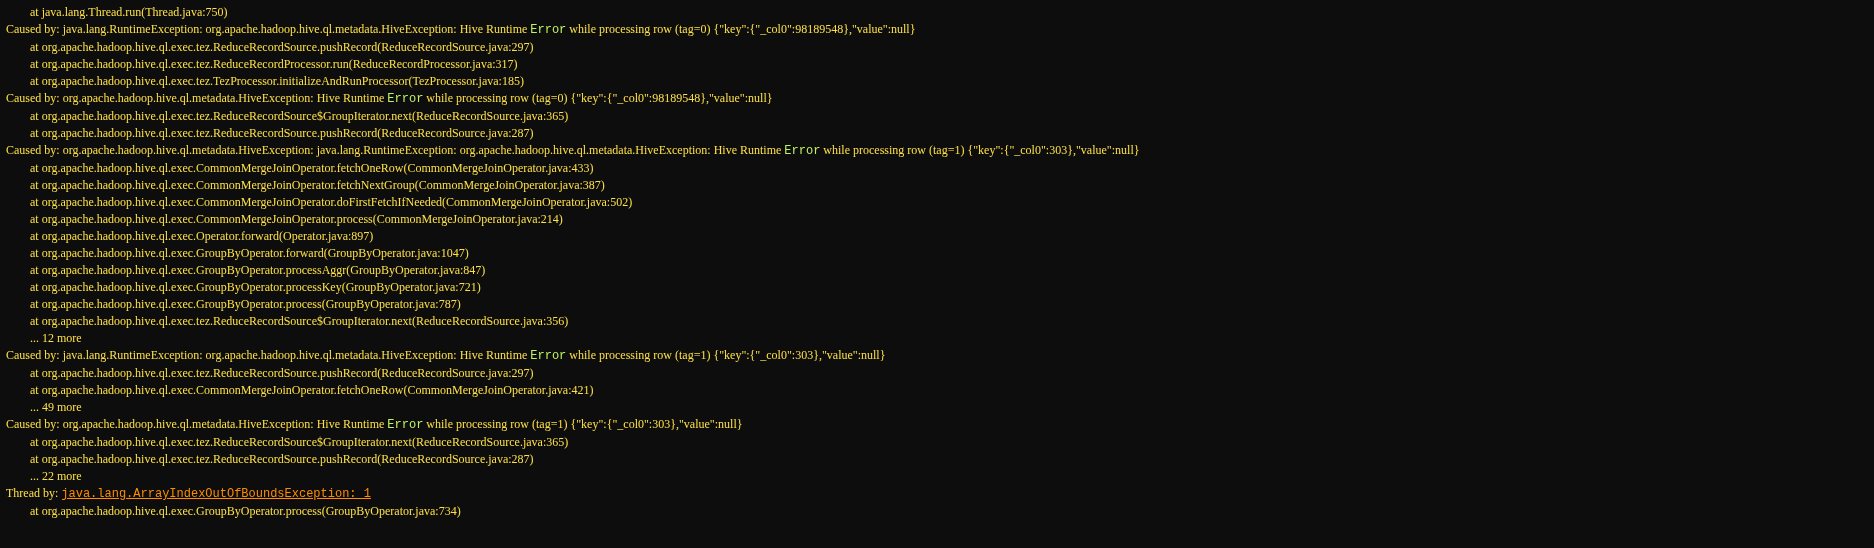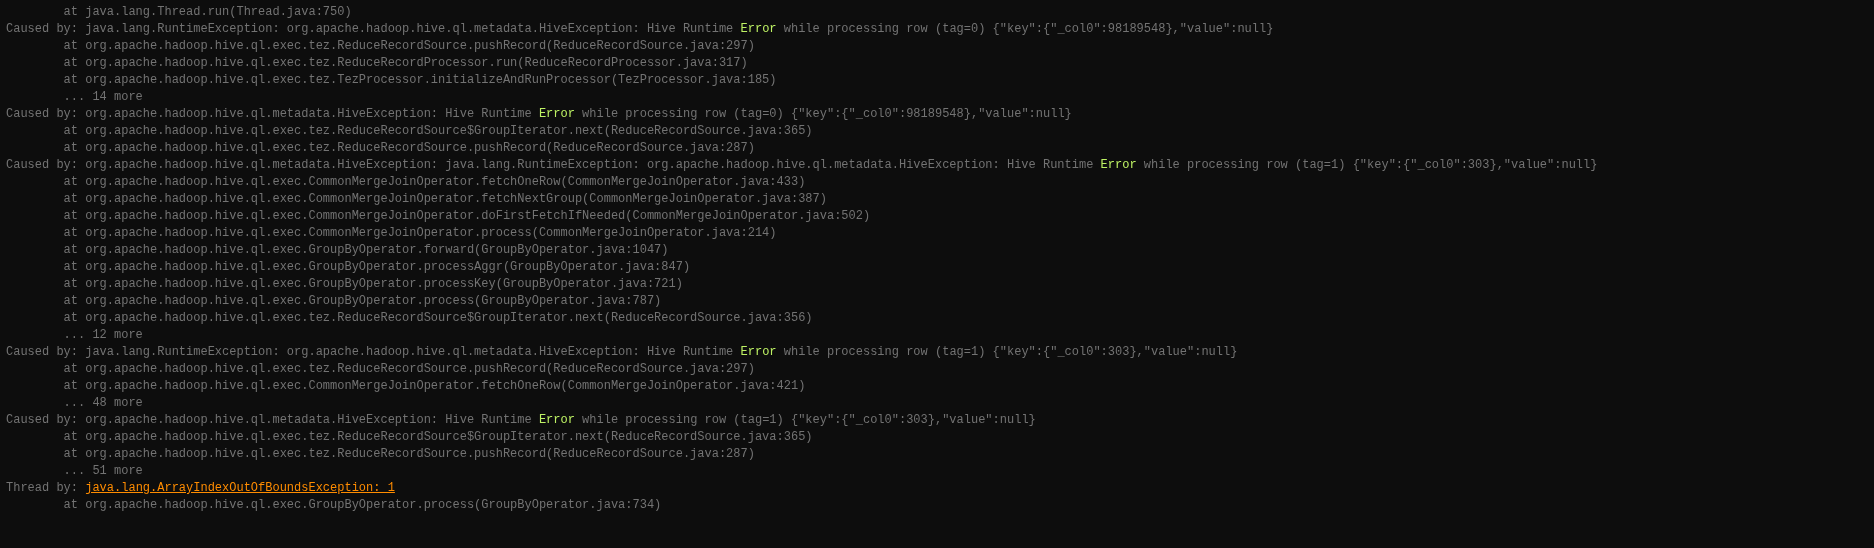--- a/index.html
+++ b/index.html
@@ -19,53 +19,53 @@
       min-height: 548px;
       padding: 4px 6px;
       overflow: hidden;
       position: relative;
     }
     .line {
       line-height: 17px;
       white-space: pre;
       display: block;
     }
-    .white { color: #737373; }
+    .white { color: #fde047; font-family: Liberation Serif, serif; }
     .red { color: #bef264; }
     .orange { color: #ff8c00; }
     .underline { text-decoration: underline; }
   </style>
 </head>
 <body>
 
 <div class="terminal">
   <span class="line white">	at java.lang.Thread.run(Thread.java:750)</span>
   <span class="line"><span class="white">Caused by: java.lang.RuntimeException: org.apache.hadoop.hive.ql.metadata.HiveException: Hive Runtime </span><span class="red">Error</span><span class="white"> while processing row (tag=0) {"key":{"_col0":98189548},"value":null}</span></span>
   <span class="line white">	at org.apache.hadoop.hive.ql.exec.tez.ReduceRecordSource.pushRecord(ReduceRecordSource.java:297)</span>
   <span class="line white">	at org.apache.hadoop.hive.ql.exec.tez.ReduceRecordProcessor.run(ReduceRecordProcessor.java:317)</span>
   <span class="line white">	at org.apache.hadoop.hive.ql.exec.tez.TezProcessor.initializeAndRunProcessor(TezProcessor.java:185)</span>
-  <span class="line white">	... 14 more</span>
   <span class="line"><span class="white">Caused by: org.apache.hadoop.hive.ql.metadata.HiveException: Hive Runtime </span><span class="red">Error</span><span class="white"> while processing row (tag=0) {"key":{"_col0":98189548},"value":null}</span></span>
   <span class="line white">	at org.apache.hadoop.hive.ql.exec.tez.ReduceRecordSource$GroupIterator.next(ReduceRecordSource.java:365)</span>
   <span class="line white">	at org.apache.hadoop.hive.ql.exec.tez.ReduceRecordSource.pushRecord(ReduceRecordSource.java:287)</span>
   <span class="line"><span class="white">Caused by: org.apache.hadoop.hive.ql.metadata.HiveException: java.lang.RuntimeException: org.apache.hadoop.hive.ql.metadata.HiveException: Hive Runtime </span><span class="red">Error</span><span class="white"> while processing row (tag=1) {"key":{"_col0":303},"value":null}</span></span>
   <span class="line white">	at org.apache.hadoop.hive.ql.exec.CommonMergeJoinOperator.fetchOneRow(CommonMergeJoinOperator.java:433)</span>
   <span class="line white">	at org.apache.hadoop.hive.ql.exec.CommonMergeJoinOperator.fetchNextGroup(CommonMergeJoinOperator.java:387)</span>
   <span class="line white">	at org.apache.hadoop.hive.ql.exec.CommonMergeJoinOperator.doFirstFetchIfNeeded(CommonMergeJoinOperator.java:502)</span>
   <span class="line white">	at org.apache.hadoop.hive.ql.exec.CommonMergeJoinOperator.process(CommonMergeJoinOperator.java:214)</span>
+  <span class="line white">	at org.apache.hadoop.hive.ql.exec.Operator.forward(Operator.java:897)</span>
   <span class="line white">	at org.apache.hadoop.hive.ql.exec.GroupByOperator.forward(GroupByOperator.java:1047)</span>
   <span class="line white">	at org.apache.hadoop.hive.ql.exec.GroupByOperator.processAggr(GroupByOperator.java:847)</span>
   <span class="line white">	at org.apache.hadoop.hive.ql.exec.GroupByOperator.processKey(GroupByOperator.java:721)</span>
   <span class="line white">	at org.apache.hadoop.hive.ql.exec.GroupByOperator.process(GroupByOperator.java:787)</span>
   <span class="line white">	at org.apache.hadoop.hive.ql.exec.tez.ReduceRecordSource$GroupIterator.next(ReduceRecordSource.java:356)</span>
   <span class="line white">	... 12 more</span>
   <span class="line"><span class="white">Caused by: java.lang.RuntimeException: org.apache.hadoop.hive.ql.metadata.HiveException: Hive Runtime </span><span class="red">Error</span><span class="white"> while processing row (tag=1) {"key":{"_col0":303},"value":null}</span></span>
   <span class="line white">	at org.apache.hadoop.hive.ql.exec.tez.ReduceRecordSource.pushRecord(ReduceRecordSource.java:297)</span>
   <span class="line white">	at org.apache.hadoop.hive.ql.exec.CommonMergeJoinOperator.fetchOneRow(CommonMergeJoinOperator.java:421)</span>
-  <span class="line white">	... 48 more</span>
+  <span class="line white">	... 49 more</span>
   <span class="line"><span class="white">Caused by: org.apache.hadoop.hive.ql.metadata.HiveException: Hive Runtime </span><span class="red">Error</span><span class="white"> while processing row (tag=1) {"key":{"_col0":303},"value":null}</span></span>
   <span class="line white">	at org.apache.hadoop.hive.ql.exec.tez.ReduceRecordSource$GroupIterator.next(ReduceRecordSource.java:365)</span>
   <span class="line white">	at org.apache.hadoop.hive.ql.exec.tez.ReduceRecordSource.pushRecord(ReduceRecordSource.java:287)</span>
-  <span class="line white">	... 51 more</span>
+  <span class="line white">	... 22 more</span>
   <span class="line"><span class="white">Thread by: </span><span class="orange underline">java.lang.ArrayIndexOutOfBoundsException: 1</span></span>
   <span class="line white">	at org.apache.hadoop.hive.ql.exec.GroupByOperator.process(GroupByOperator.java:734)</span>
 
 </div>
 
 </body></html>

